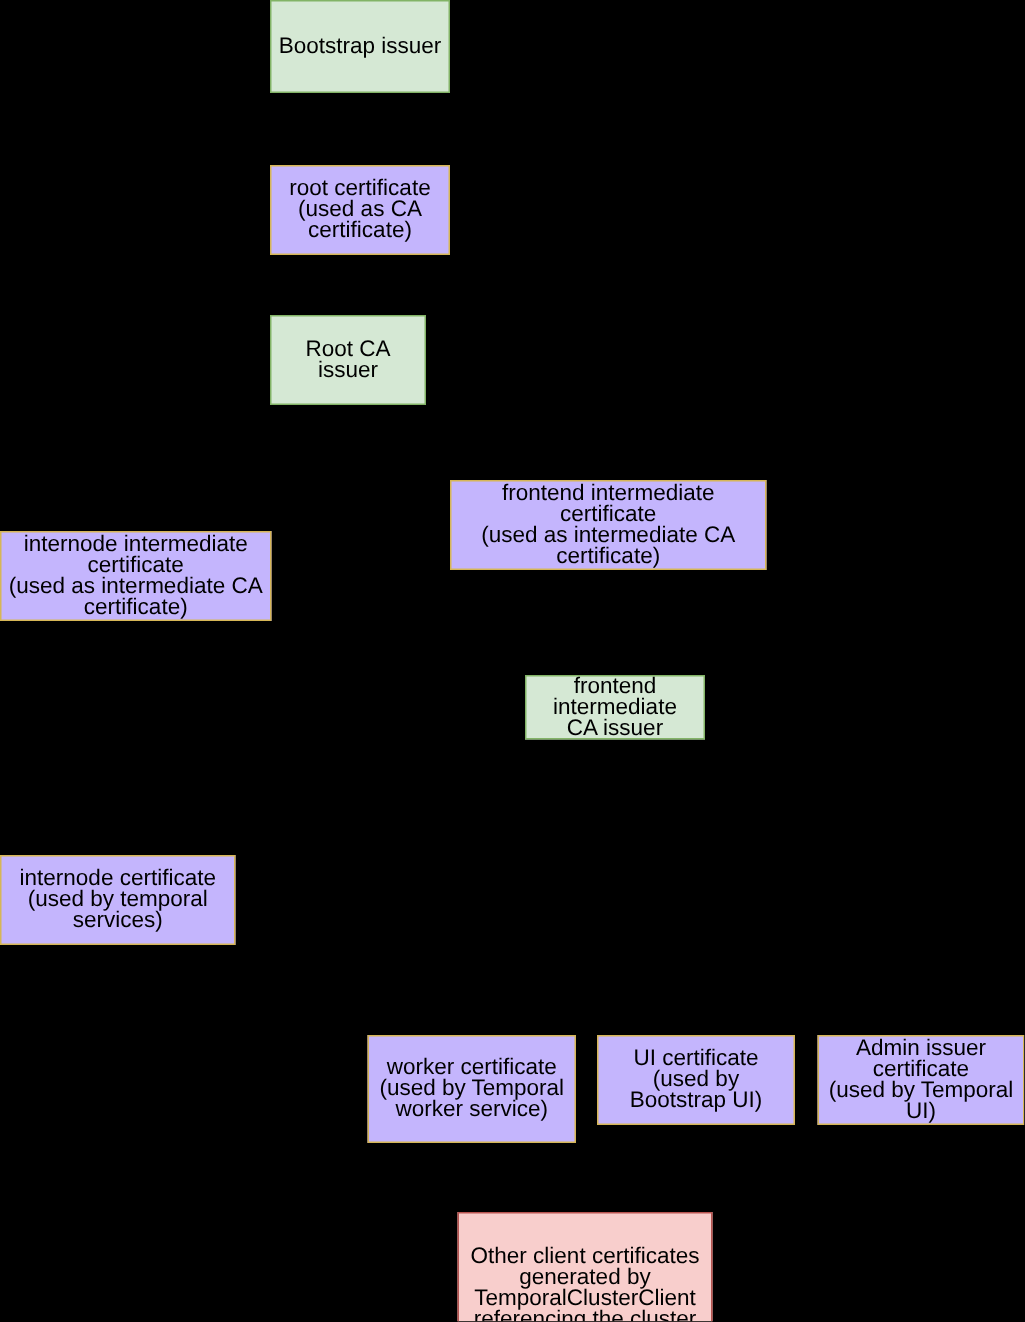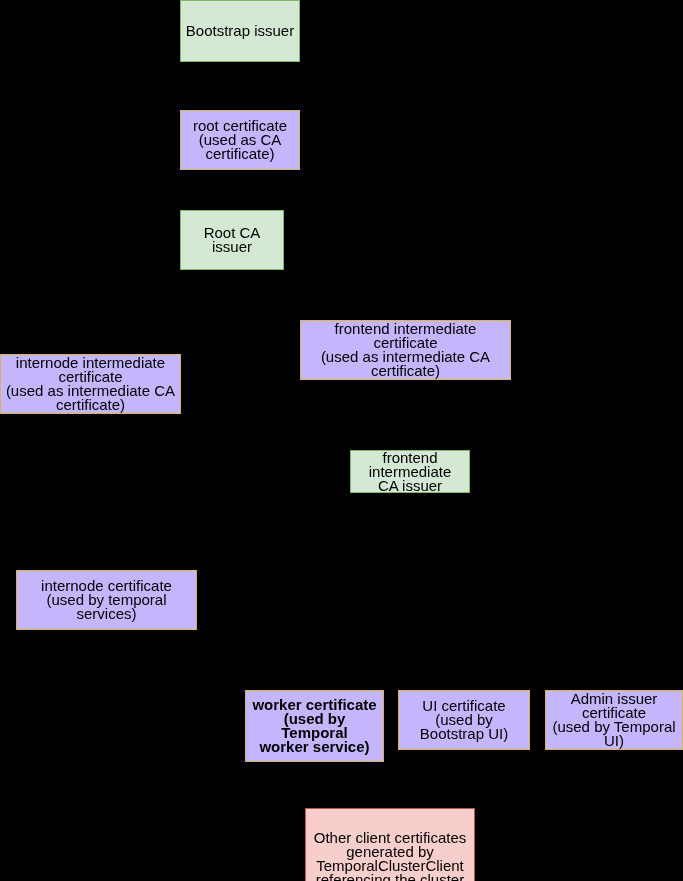--- a/index.html
+++ b/index.html
@@ -101,27 +101,27 @@
 (used as intermediate CA
 certificate)</span>
   </div>
 
 
   <div class="node issuer" style="left:330px; top:450px; width:120px; height:43px;margin-left:20px;">
     <span class="label">frontend intermediate
 CA issuer</span>
   </div>
 
-  <div class="node cert" style="left:16px; top:570px; width:181px; height:60px;">
+  <div class="node cert" style="left:0px; top:570px; width:157px; height:60px;">
     <span class="label">internode certificate
 (used by temporal services)</span>
   </div>
 
 
-  <div class="node cert" style="left:245px; top:690px; width:139px; height:72px;font-weight:bold;">
+  <div class="node cert" style="left:245px; top:690px; width:139px; height:72px;">
     <span class="label">worker certificate
 (used by Temporal
 worker service)</span>
   </div>
 
   <div class="node cert" style="left:398px; top:690px; width:132px; height:60px;">
     <span class="label">UI certificate
 (used by Bootstrap UI)</span>
   </div>
 

